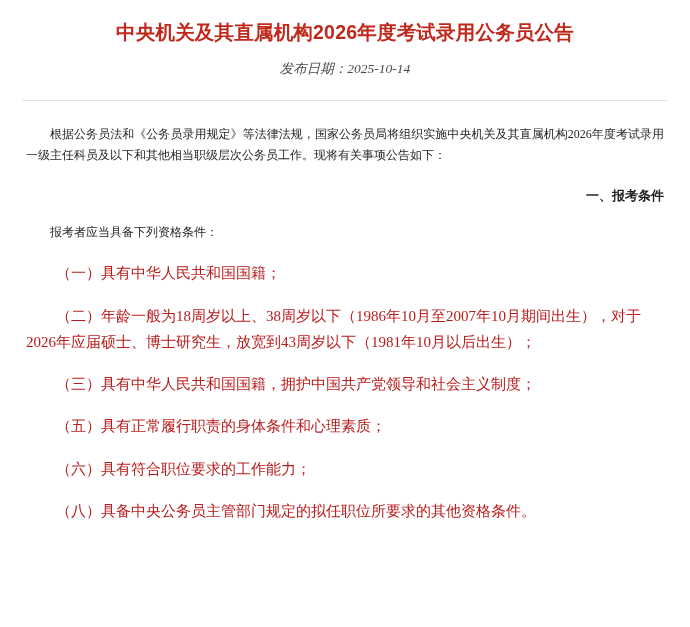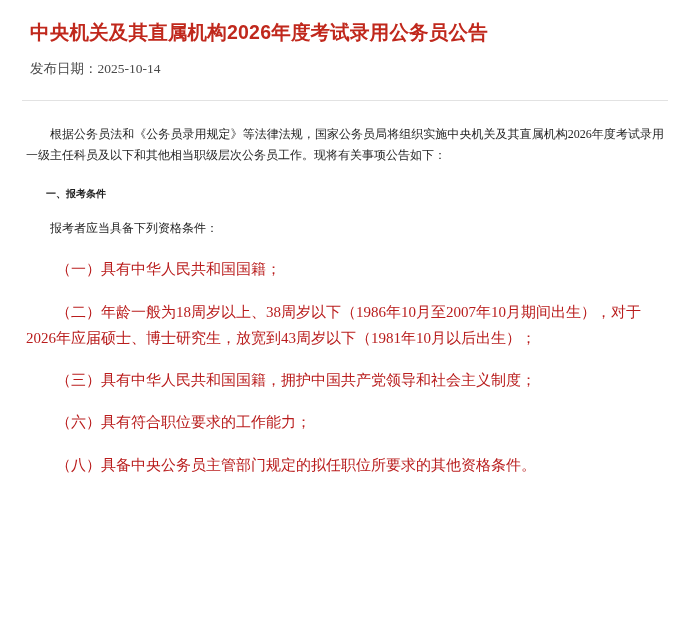--- a/index.html
+++ b/index.html
@@ -16,34 +16,36 @@
   }
   .page {
     position: relative;
     width: 690px;
     height: 627px;
     box-sizing: border-box;
     background: #ffffff;
   }
   .header-block {
     padding: 18px 30px 10px 30px;
+    text-align: center;
   }
   .doc-title {
     font-family: "Liberation Sans", "DejaVu Sans", sans-serif;
     font-size: 19.5px;
     font-weight: bold;
     color: #c0281c;
     line-height: 1.45;
     letter-spacing: 0.2px;
   }
   .doc-date {
     margin-top: 14px;
     font-size: 13.5px;
     color: #4a4a4a;
     font-family: "Liberation Serif", "DejaVu Serif", serif;
+    font-style: italic;
   }
   .divider {
     height: 1px;
     background: #e2e2e2;
     margin: 12px 22px 0 22px;
   }
   .body-block {
     padding: 14px 26px 0 26px;
   }
   p.para {
@@ -55,23 +57,24 @@
     text-justify: inter-ideograph;
     color: #1f1f1f;
   }
   p.indent {
     text-indent: 2em;
   }
   .section-head {
     font-weight: bold;
     color: #1f1f1f;
     text-indent: 2em;
-    font-size: 10px;
+    font-size: 13px;
     padding: 12px 0 8px 0;
     margin: 0;
+    text-align: right;
   }
   .list-item {
     text-indent: 2em;
     font-size: 15px;
     line-height: 1.75;
     padding: 8px 0 8px 0;
     margin: 0;
     color: #b91c1c;
   }
 </style>
@@ -91,18 +94,19 @@
 
     <p class="para indent">根据公务员法和《公务员录用规定》等法律法规，国家公务员局将组织实施中央机关及其直属机构2026年度考试录用一级主任科员及以下和其他相当职级层次公务员工作。现将有关事项公告如下：</p>
 
     <p class="section-head">一、报考条件</p>
 
     <p class="para indent">报考者应当具备下列资格条件：</p>
 
     <p class="list-item">（一）具有中华人民共和国国籍；</p>
     <p class="list-item">（二）年龄一般为18周岁以上、38周岁以下（1986年10月至2007年10月期间出生），对于2026年应届硕士、博士研究生，放宽到43周岁以下（1981年10月以后出生）；</p>
     <p class="list-item">（三）具有中华人民共和国国籍，拥护中国共产党领导和社会主义制度；</p>
+    <p class="list-item">（五）具有正常履行职责的身体条件和心理素质；</p>
     <p class="list-item">（六）具有符合职位要求的工作能力；</p>
     <p class="list-item">（八）具备中央公务员主管部门规定的拟任职位所要求的其他资格条件。</p>
 
   </div>
 
 </div>
 
 </body></html>

